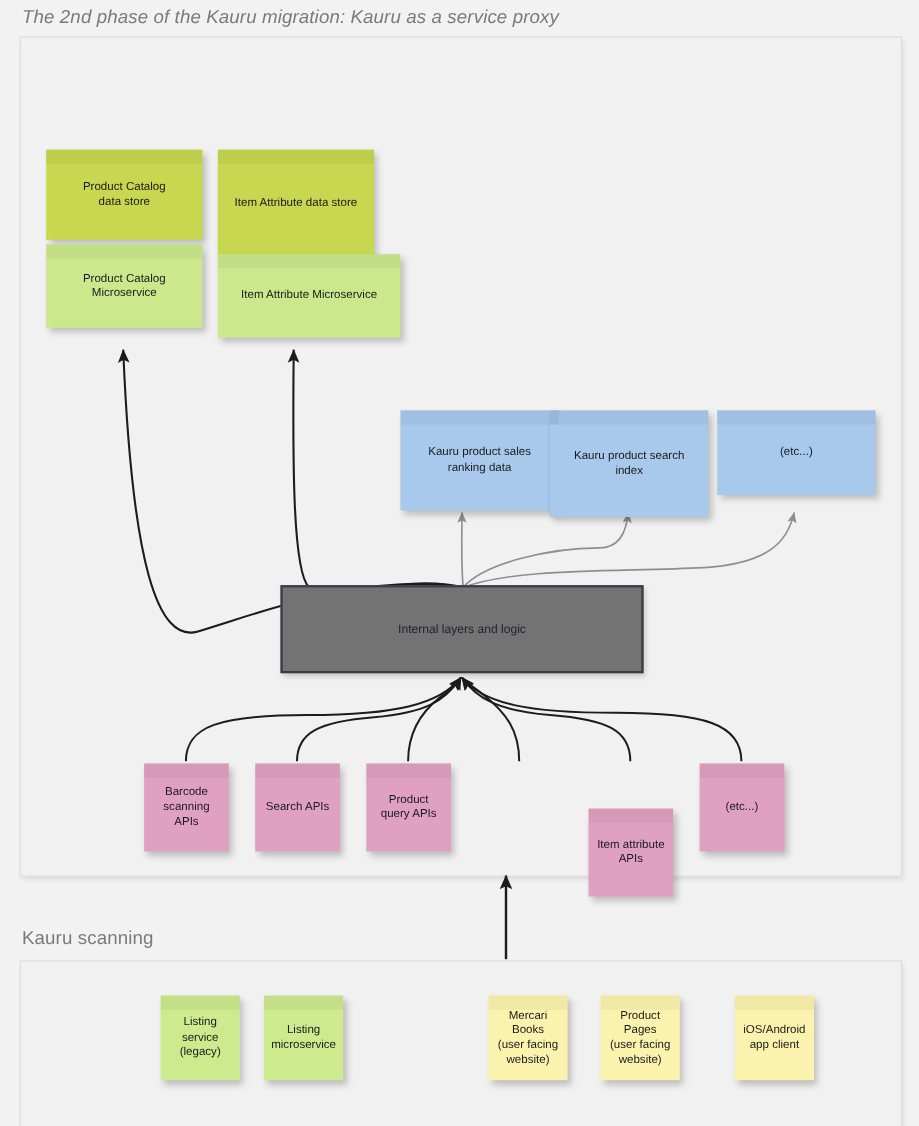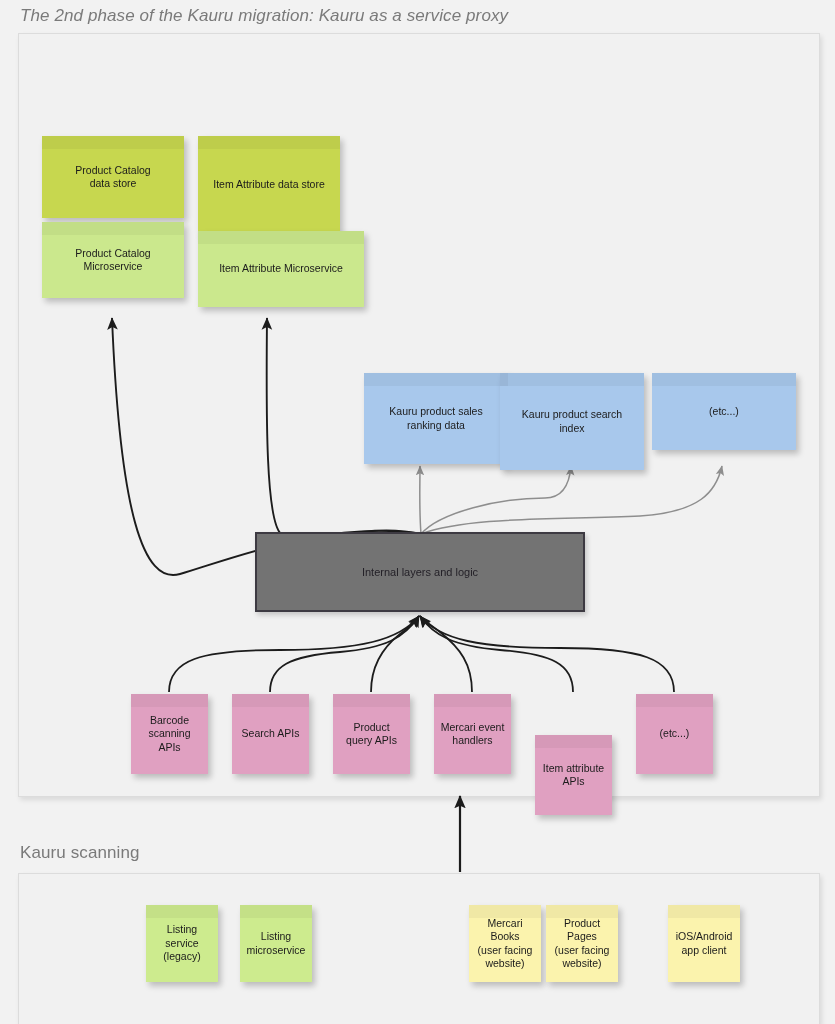--- a/index.html
+++ b/index.html
@@ -187,37 +187,34 @@
 
   <div class="note pink" style="left:131px; top:694px; width:77px; height:80px;">
     <span class="note-label">Barcode<br>scanning APIs</span>
   </div>
   <div class="note pink" style="left:232px; top:694px; width:77px; height:80px;">
     <span class="note-label">Search APIs</span>
   </div>
   <div class="note pink" style="left:333px; top:694px; width:77px; height:80px;">
     <span class="note-label">Product<br>query APIs</span>
   </div>
-  <div class="note pink" style="left:434px; top:694px; width:77px; height:80px;">
-    <span class="note-label">Mercari event<br>handlers</span>
-  </div>
   <div class="note pink" style="left:535px; top:735px; width:77px; height:80px;">
     <span class="note-label">Item attribute<br>APIs</span>
   </div>
   <div class="note pink" style="left:636px; top:694px; width:77px; height:80px;">
     <span class="note-label">(etc...)</span>
   </div>
 
   <div class="note green-cli" style="left:146px; top:905px; width:72px; height:77px;">
     <span class="note-label">Listing<br>service<br>(legacy)</span>
   </div>
   <div class="note green-cli" style="left:240px; top:905px; width:72px; height:77px;">
     <span class="note-label">Listing<br>microservice</span>
   </div>
-  <div class="note yellow" style="left:469px; top:905px; width:72px; height:77px;">
+  <div class="note yellow" style="left:444px; top:905px; width:72px; height:77px;">
     <span class="note-label">Mercari<br>Books<br>(user facing<br>website)</span>
   </div>
   <div class="note yellow" style="left:546px; top:905px; width:72px; height:77px;">
     <span class="note-label">Product<br>Pages<br>(user facing<br>website)</span>
   </div>
   <div class="note yellow" style="left:648px; top:905px; width:72px; height:77px;margin-left:20px;">
     <span class="note-label">iOS/Android<br>app client</span>
   </div>
 
 </div>

